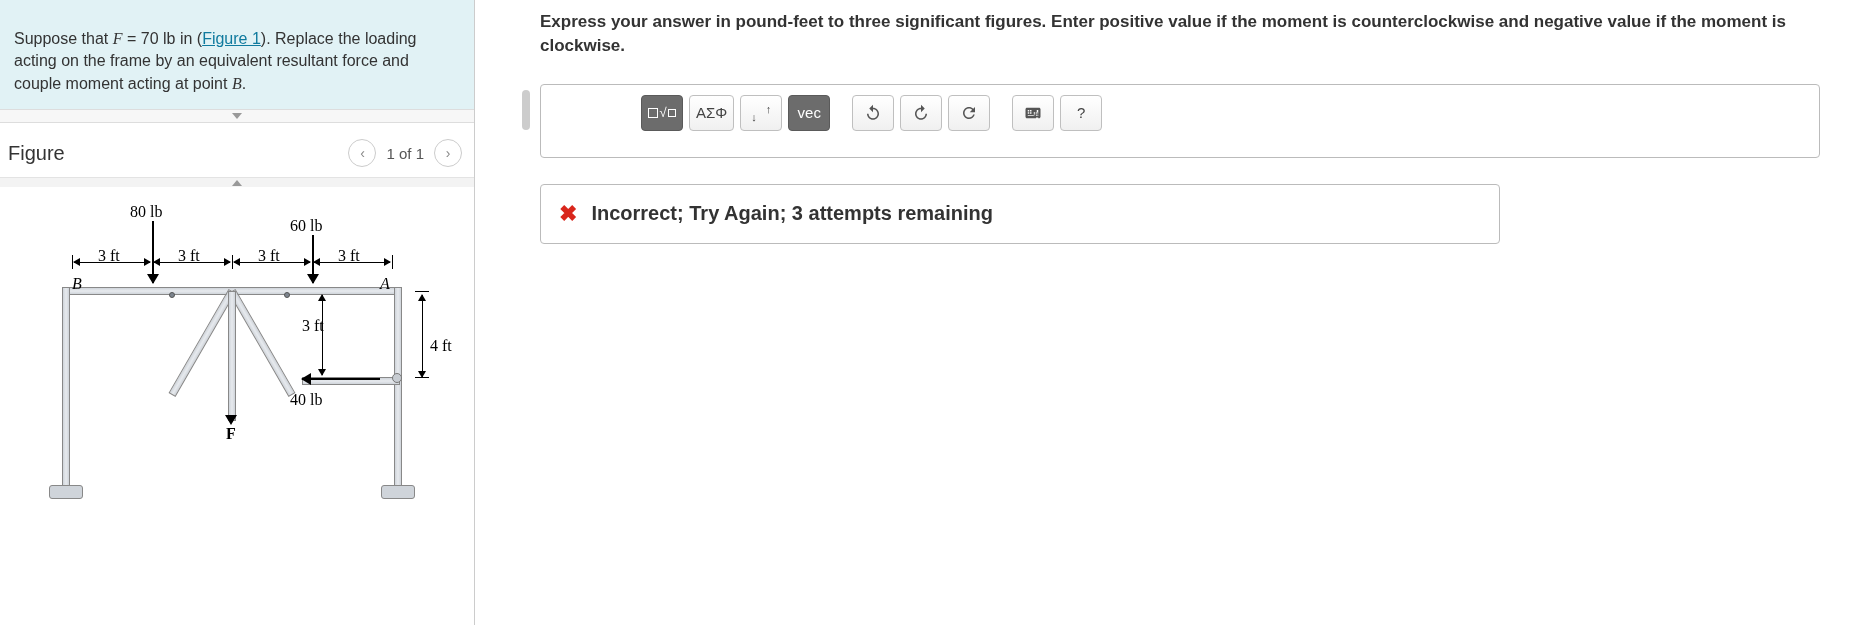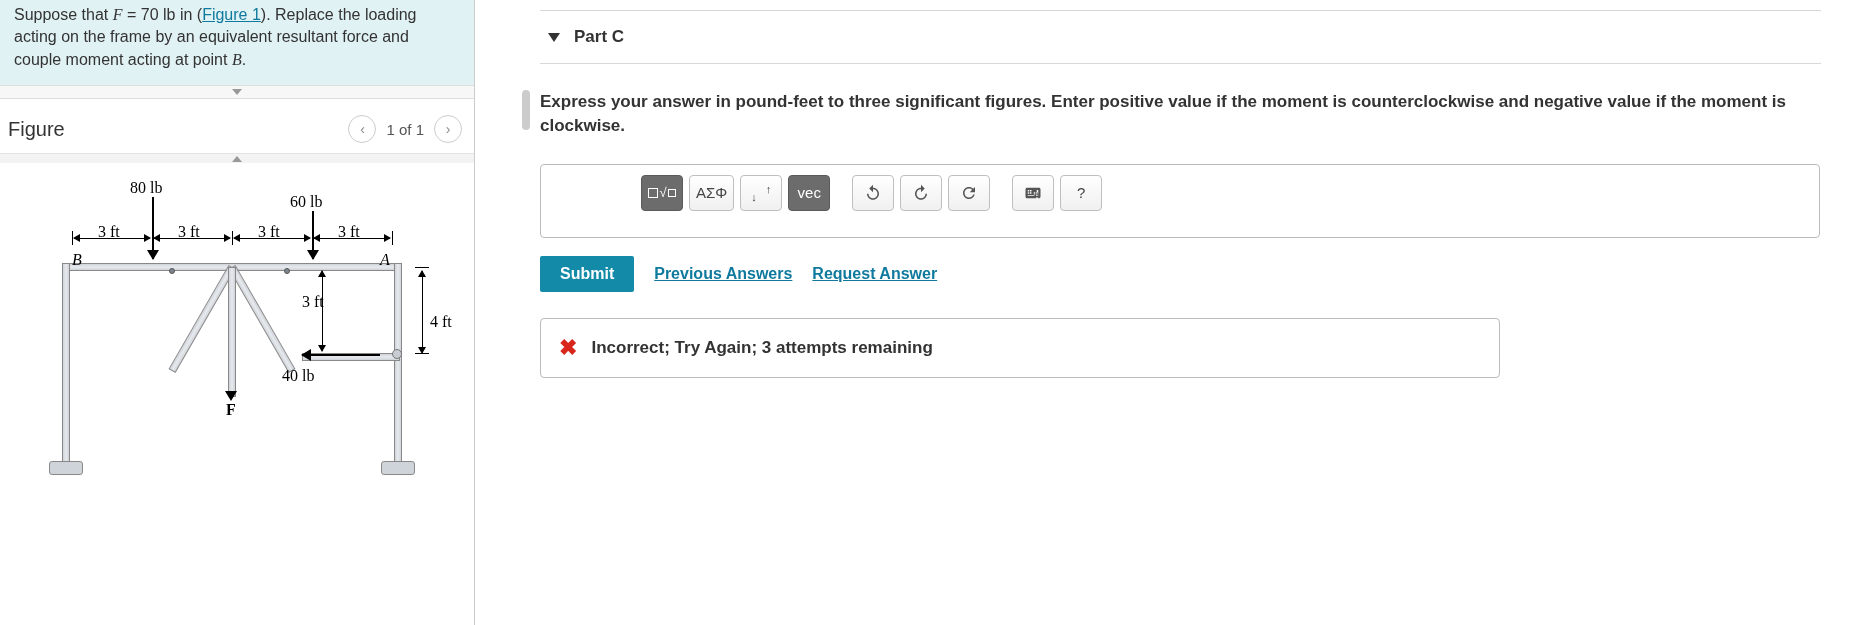--- a/index.html
+++ b/index.html
@@ -15,21 +15,21 @@
     }
     .left-col {
       width: 475px;
       display: flex;
       flex-direction: column;
       border-right: 1px solid #ccc;
       position: relative;
     }
     .problem-box {
       background: #e1f2f5;
-      padding: 4px 14px 14px 14px;
+      padding: 28px 14px 14px 14px;
       font-size: 16px;
       line-height: 1.4;
       color: #333;
     }
     .problem-box .link { color: #0f7a9e; text-decoration: underline; cursor: pointer; }
     .problem-box .var { font-style: italic; font-family: "Times New Roman", serif; }
     .collapse-handle {
       height: 14px;
       background: #f7f7f7;
       border-top: 1px solid #ddd;
@@ -274,21 +274,21 @@
       display: flex;
       align-items: center;
       gap: 14px;
       max-width: 960px;
     }
     .feedback .xicon {
       color: #d9261c;
       font-size: 22px;
       font-weight: bold;
     }
-    .feedback .msg { font-weight: bold; font-size: 17px; text-align: center; }
+    .feedback .msg { font-weight: bold; font-size: 20px; text-align: center; }
   </style>
 </head>
 <body>
 
 <div class="left-col">
   <div class="problem-box">
     <span>Suppose that </span><span class="var">F</span><span> = 70 lb in (</span><span class="link">Figure 1</span><span>). Replace the loading acting on the frame by an equivalent resultant force and couple moment acting at point </span><span class="var">B</span><span>.</span>
   </div>
   <div class="collapse-handle">
       <div class="tri"></div>
@@ -338,21 +338,21 @@
       <div class="pin" style="left:262px; top:95px"></div>
 
       <div class="base" style="left:27px; top:288px"></div>
       <div class="base" style="left:359px; top:288px"></div>
 
       <div class="arrow-down" style="left:130px; top:24px; height:62px"></div>
       <div class="lbl" style="left:108px; top:6px">80 lb</div>
       <div class="arrow-down" style="left:290px; top:38px; height:48px"></div>
       <div class="lbl" style="left:268px; top:20px">60 lb</div>
       <div class="arrow-left" style="left:280px; top:181px; width:78px"></div>
-      <div class="lbl" style="left:260px; top:194px">40 lb</div>
+      <div class="lbl" style="left:268px; top:194px">40 lb</div>
 
       <div class="lbl" style="left:50px; top:78px; font-style: italic">B</div>
       <div class="lbl" style="left:358px; top:78px; font-style: italic">A</div>
       <div class="lbl" style="left:204px; top:228px; font-weight:bold">F</div>
 
       <div style="position:absolute; left:203px; top:218px; width:0; height:0; border-left:6px solid transparent; border-right:6px solid transparent; border-top:10px solid #000;"></div>
 
       <div class="vdim" style="left:300px; top:98px; height:80px"></div>
       <div class="lbl" style="left:280px; top:120px">3 ft</div>
 
@@ -362,24 +362,20 @@
       <div class="lbl" style="left:408px; top:140px">4 ft</div>
     </div>
   </div>
 </div>
 
 <div class="divider-col">
   <div class="scroll-handle"></div>
 </div>
 
 <div class="right-col">
-  <div class="part-header">
-    <div class="tri-down"></div>
-    <div class="ptitle">Part C</div>
-  </div>
 
   <div class="hint">Express your answer in pound-feet to three significant figures. Enter positive value if the moment is counterclockwise and negative value if the moment is clockwise.</div>
 
   <div class="answer-area">
     <div class="toolbar">
       <div class="tbtn dark">
         <span style="display:flex; align-items:center; gap:1px;">
           <span style="display:inline-block;width:10px;height:10px;border:1px solid #fff;"></span>
           <span style="font-size:13px;">√</span>
           <span style="display:inline-block;width:8px;height:8px;border:1px solid #fff;"></span>
@@ -413,23 +409,18 @@
       <div class="tbtn icon">
           <svg viewBox="0 0 24 24">
             <path d="M20 5H4c-1.1 0-2 .9-2 2v10c0 1.1.9 2 2 2h16c1.1 0 2-.9 2-2V7c0-1.1-.9-2-2-2zM5 8h2v2H5V8zm0 3h2v2H5v-2zm3-3h2v2H8V8zm0 3h2v2H8v-2zm-3 5v-1h10v1H5zm8-5h2v2h-2V8zm0 3h2v2h-2v-2zm3-3h2v2h-2V8zm0 3h2v2h-2v-2zm3 5h-3v-1h3v1zm0-3h-2v-2h2v2zm0-3h-2V8h2v2z"></path>
           </svg>
         </div>
       <div class="tbtn">?</div>
     </div>
 
   </div>
 
-  <div class="submit-row">
-    <button class="submit-btn">Submit</button>
-    <span class="link-btn">Previous Answers</span>
-    <span class="link-btn">Request Answer</span>
-  </div>
 
   <div class="feedback">
     <div class="xicon">✖</div>
     <div class="msg">Incorrect; Try Again; 3 attempts remaining</div>
   </div>
 </div>
 
 </body></html>

